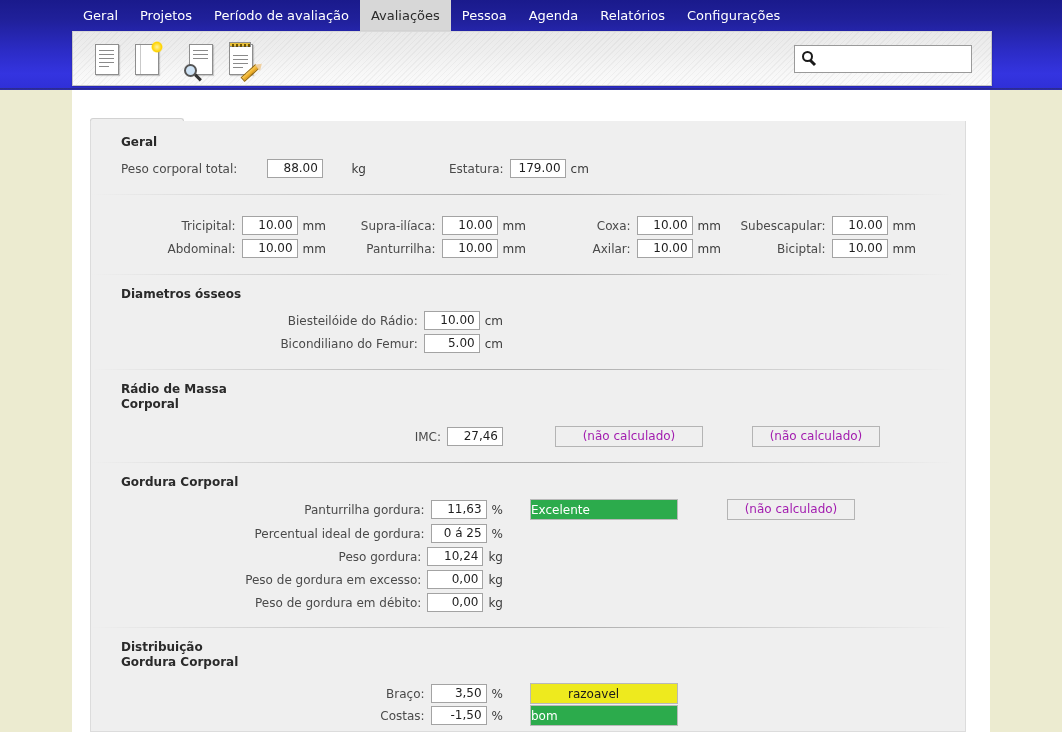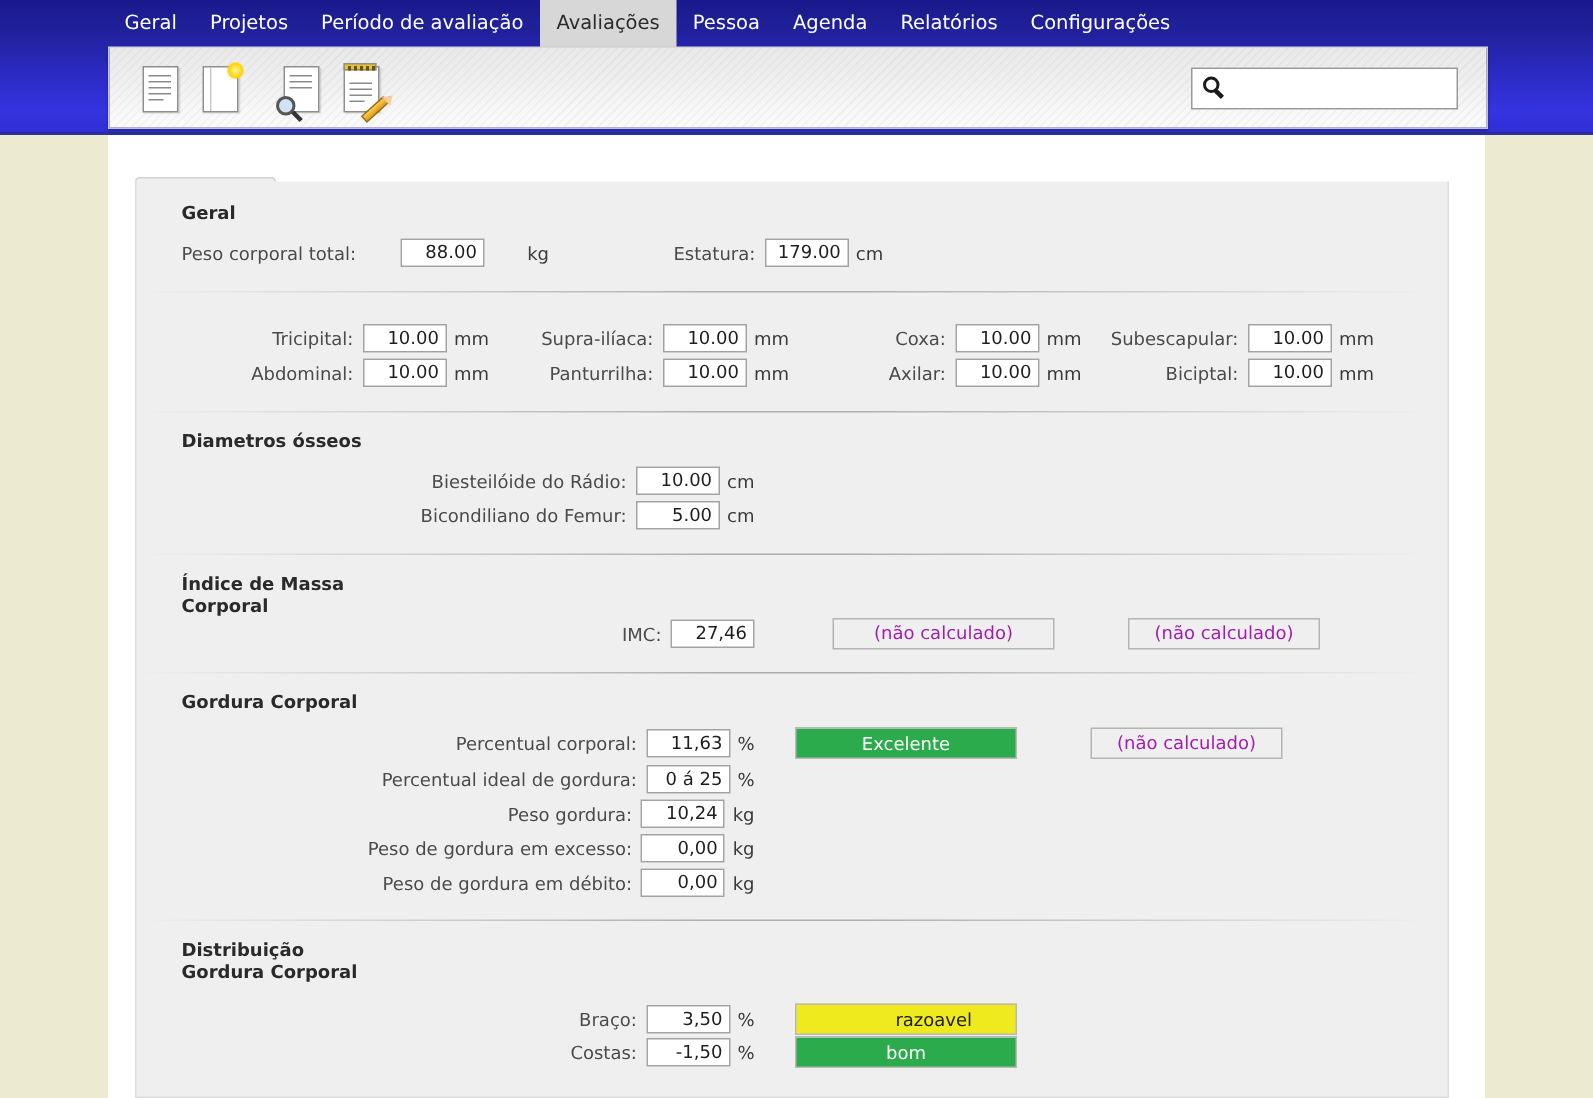--- a/index.html
+++ b/index.html
@@ -113,21 +113,21 @@
     height:19px;line-height:19px;background:#fff;border:1px solid #a3a3a3;
     box-sizing:border-box;font-size:12px;color:#1e1e1e;text-align:right;
     padding:0 4px;font-family:inherit;outline:none;
   }
   .unit{font-size:12px;color:#3a3a3a;margin-left:5px;}
   .notcalc{
     height:21px;line-height:19px;border:1px solid #b4b4b4;box-sizing:border-box;
     background:transparent;color:#a21caf;font-size:12px;text-align:center;
   }
   .badge{
-    height:21px;line-height:21px;text-align:center;font-size:12px;
+    height:21px;line-height:21px;text-align:left;font-size:12px;
     border:1px solid #b9b9b9;box-sizing:border-box;
   }
   .badge.green{background:#2cab4c;color:#ffffff;}
   .badge.yellow{background:#eeea1e;color:#1a1a1a;padding-left:37px;}
 </style>
 </head>
 <body>
 
 <div class="app">
 
@@ -298,40 +298,40 @@
           <input class="inp" style="width: 56px; margin-left: 6px;" value="5.00">
           <span class="unit">cm</span>
         </div>
       </div>
     </div>
 
     <div class="divider" style="margin-top:16px"></div>
 
     <div class="section" style="padding-top:12px">
       <div class="sec-title" style="width:130px">
-        <span>Índice de Massa Corporal</span>
-      </div>
-      <div class="row" style="">
+        <span>Rádio de Massa Corporal</span>
+      </div>
+      <div class="row" style="margin-top:14px">
         <div class="fld" style="width:382px;justify-content:flex-end">
           <span class="lbl">IMC:</span>
           <input class="inp" style="width: 56px; margin-left: 6px;" value="27,46">
         </div>
         <div class="notcalc" style="width:148px;margin-left:52px">(não calculado)</div>
         <div class="notcalc" style="width:128px;margin-left:49px">(não calculado)</div>
       </div>
     </div>
 
     <div class="divider" style="margin-top:15px"></div>
 
     <div class="section" style="padding-top:12px">
       <div class="sec-title">Gordura Corporal</div>
 
       <div class="row" style="margin-top:9px">
         <div class="fld" style="width:382px;justify-content:flex-end">
-          <span class="lbl">Percentual corporal:</span>
+          <span class="lbl">Panturrilha gordura:</span>
           <input class="inp" style="width: 56px; margin-left: 6px;" value="11,63">
           <span class="unit">%</span>
         </div>
         <div class="badge green" style="width:148px;margin-left:27px">Excelente</div>
         <div class="notcalc" style="width:128px;margin-left:49px">(não calculado)</div>
       </div>
 
       <div class="row" style="margin-top:4px">
         <div class="fld" style="width:382px;justify-content:flex-end">
           <span class="lbl">Percentual ideal de gordura:</span>

